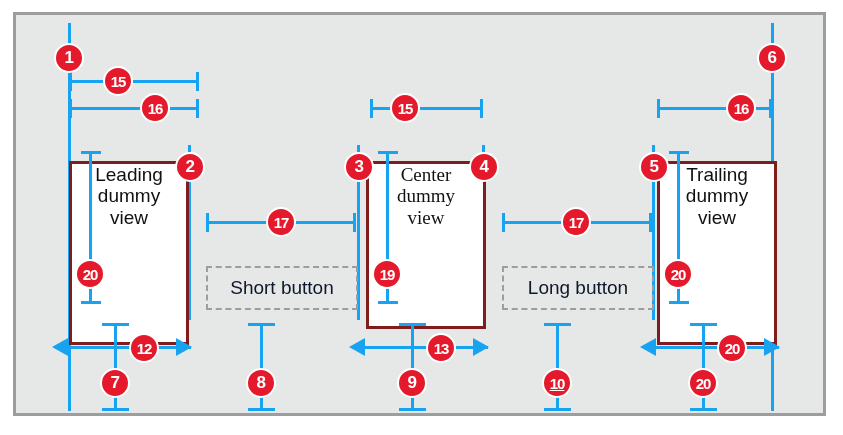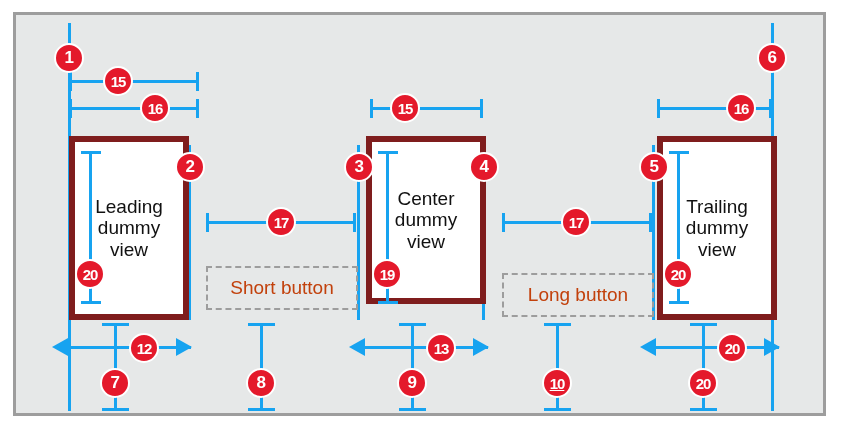--- a/index.html
+++ b/index.html
@@ -18,33 +18,33 @@
   .tick-v{position:absolute;width:3px;background:#17a3f0;}   
   .tick-h{position:absolute;height:3px;background:#17a3f0;}   
 
   
   .arrow{position:absolute;width:0;height:0;border-top:9px solid transparent;border-bottom:9px solid transparent;}
   .arrow.left{border-right:16px solid #17a3f0;}
   .arrow.right{border-left:16px solid #17a3f0;}
 
   
   .view-box{
-    position:absolute;background:#ffffff;border:6px solid #7f1d1d;box-sizing:border-box;
-    display:flex;align-items:center;justify-content:center;
+    position:absolute;background:#ffffff;border:3px solid #7f1d1d;box-sizing:border-box;
+    display:flex;align-items:flex-start;justify-content:center;margin-top:25px;
   }
   .view-box .label{
     font-size:19px;color:#111;line-height:1.13;text-align:center;white-space:pre-line;
   }
 
   
   .btn{
     position:absolute;border:2px dashed #9d9d9d;box-sizing:border-box;background:transparent;
     display:flex;align-items:center;justify-content:center;
   }
-  .btn .label{font-size:19px;color:#c2410c;}
+  .btn .label{font-size:19px;color:#0f172a;}
 
   
   .marker{
     position:absolute;width:30px;height:30px;border-radius:50%;
     background:#e4192b;border:2px solid #ffffff;box-sizing:border-box;
     color:#ffffff;font-size:17px;font-weight:bold;
     display:flex;align-items:center;justify-content:center;
     letter-spacing:-0.5px;
   }
   .marker.two-digit{font-size:15px;letter-spacing:-1px;}
@@ -97,21 +97,21 @@
       <span class="label">Leading
 dummy
 view</span>
     </div>
 
     <div class="vline" style="left:73px;top:136px;height:153px;"></div>
     <div class="tick-h" style="left:65px;top:136px;width:20px;"></div>
     <div class="tick-h" style="left:65px;top:286px;width:20px;"></div>
     <div class="marker two-digit" style="left:59px;top:244px;">20</div>
 
-    <div class="view-box" style="left:350px;top:121px;width:120px;height:168px;">
+    <div class="view-box" style="left:350px;top:121px;width:120px;height:168px;font-family:Liberation Serif, serif;">
       <span class="label">Center
 dummy
 view</span>
     </div>
 
     <div class="vline" style="left:370px;top:136px;height:153px;"></div>
     <div class="tick-h" style="left:362px;top:136px;width:20px;"></div>
     <div class="tick-h" style="left:362px;top:286px;width:20px;"></div>
     <div class="marker two-digit" style="left:356px;top:244px;">19</div>
 
@@ -122,21 +122,21 @@
     </div>
 
     <div class="vline" style="left:661px;top:136px;height:153px;"></div>
     <div class="tick-h" style="left:653px;top:136px;width:20px;"></div>
     <div class="tick-h" style="left:653px;top:286px;width:20px;"></div>
     <div class="marker two-digit" style="left:647px;top:244px;">20</div>
 
     <div class="btn" style="left:190px;top:251px;width:152px;height:44px;">
       <span class="label">Short button</span>
     </div>
-    <div class="btn" style="left:486px;top:258px;width:152px;height:44px;">
+    <div class="btn" style="left:486px;top:251px;width:152px;height:44px;">
       <span class="label">Long button</span>
     </div>
 
     <div class="vline" style="left:98px;top:308px;height:88px;"></div>
     <div class="tick-h" style="left:86px;top:308px;width:27px;"></div>
     <div class="tick-h" style="left:86px;top:393px;width:27px;"></div>
     <div class="marker" style="left:84px;top:353px;">7</div>
 
     <div class="vline" style="left:244px;top:308px;height:88px;"></div>
     <div class="tick-h" style="left:232px;top:308px;width:27px;"></div>

